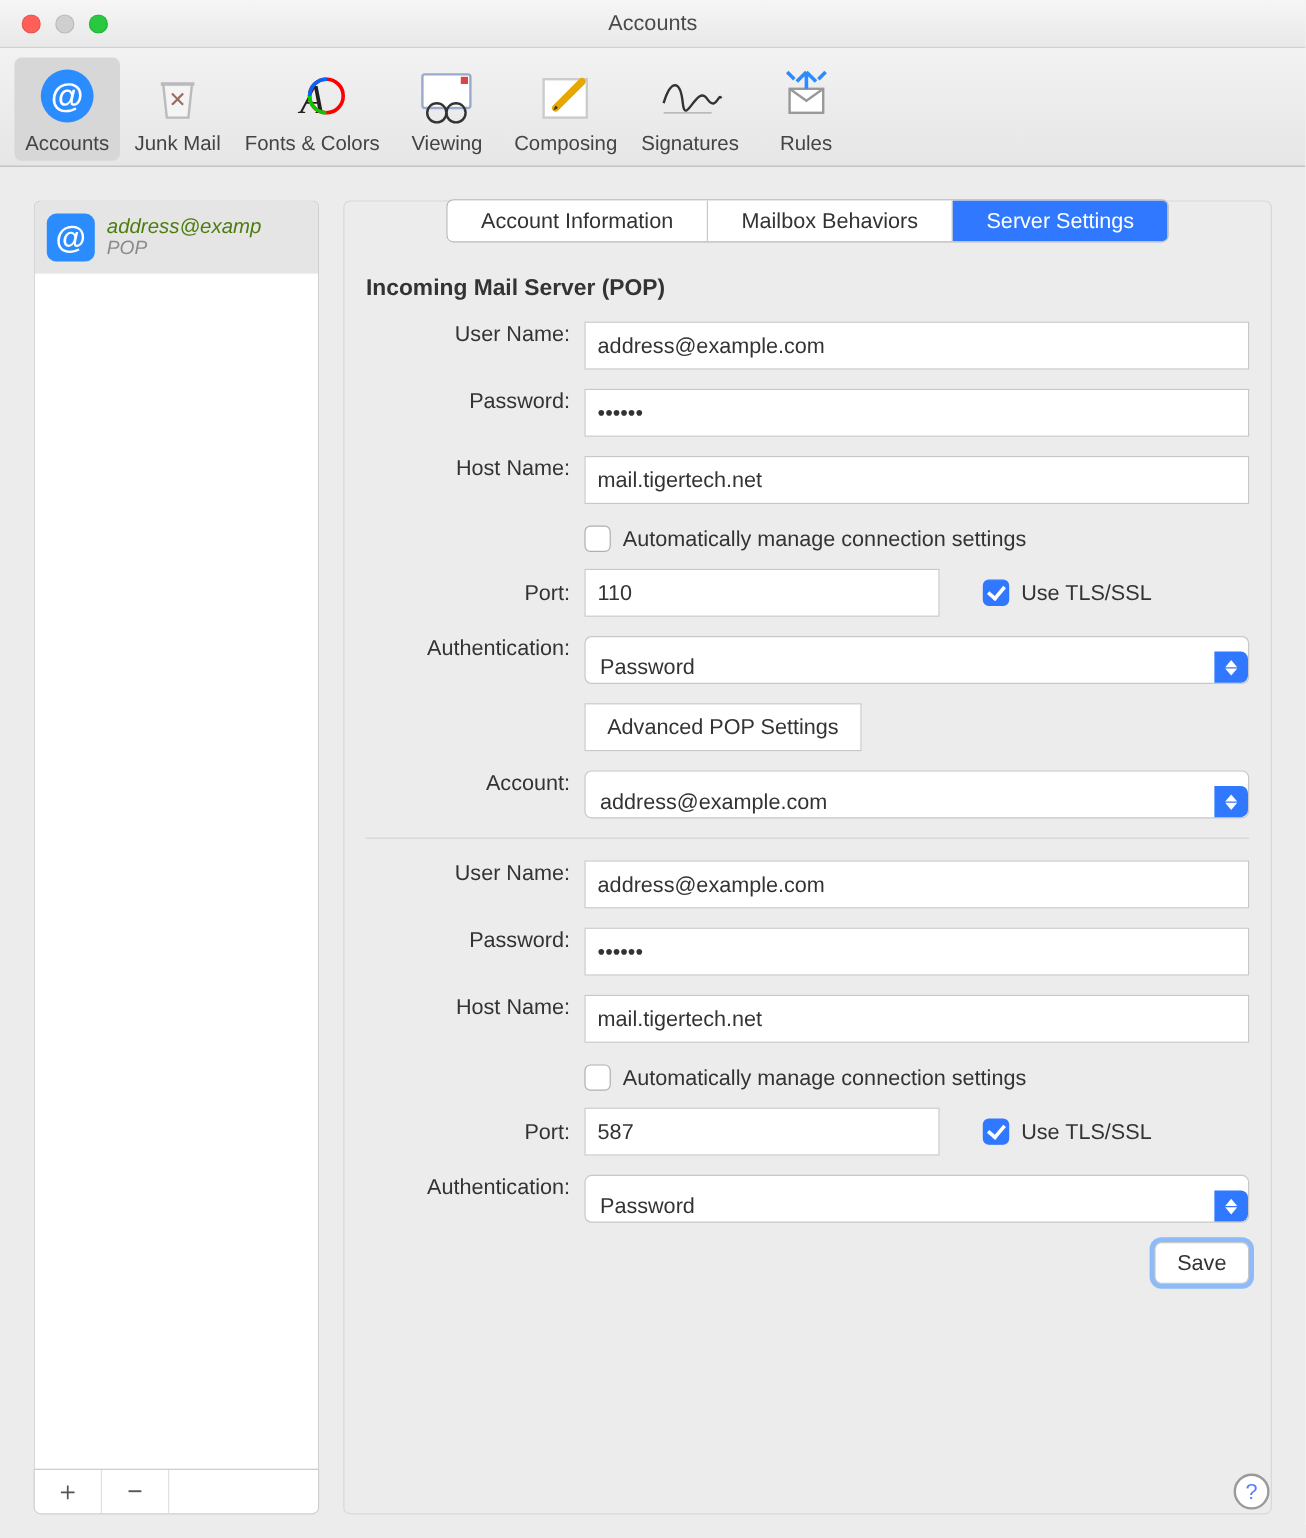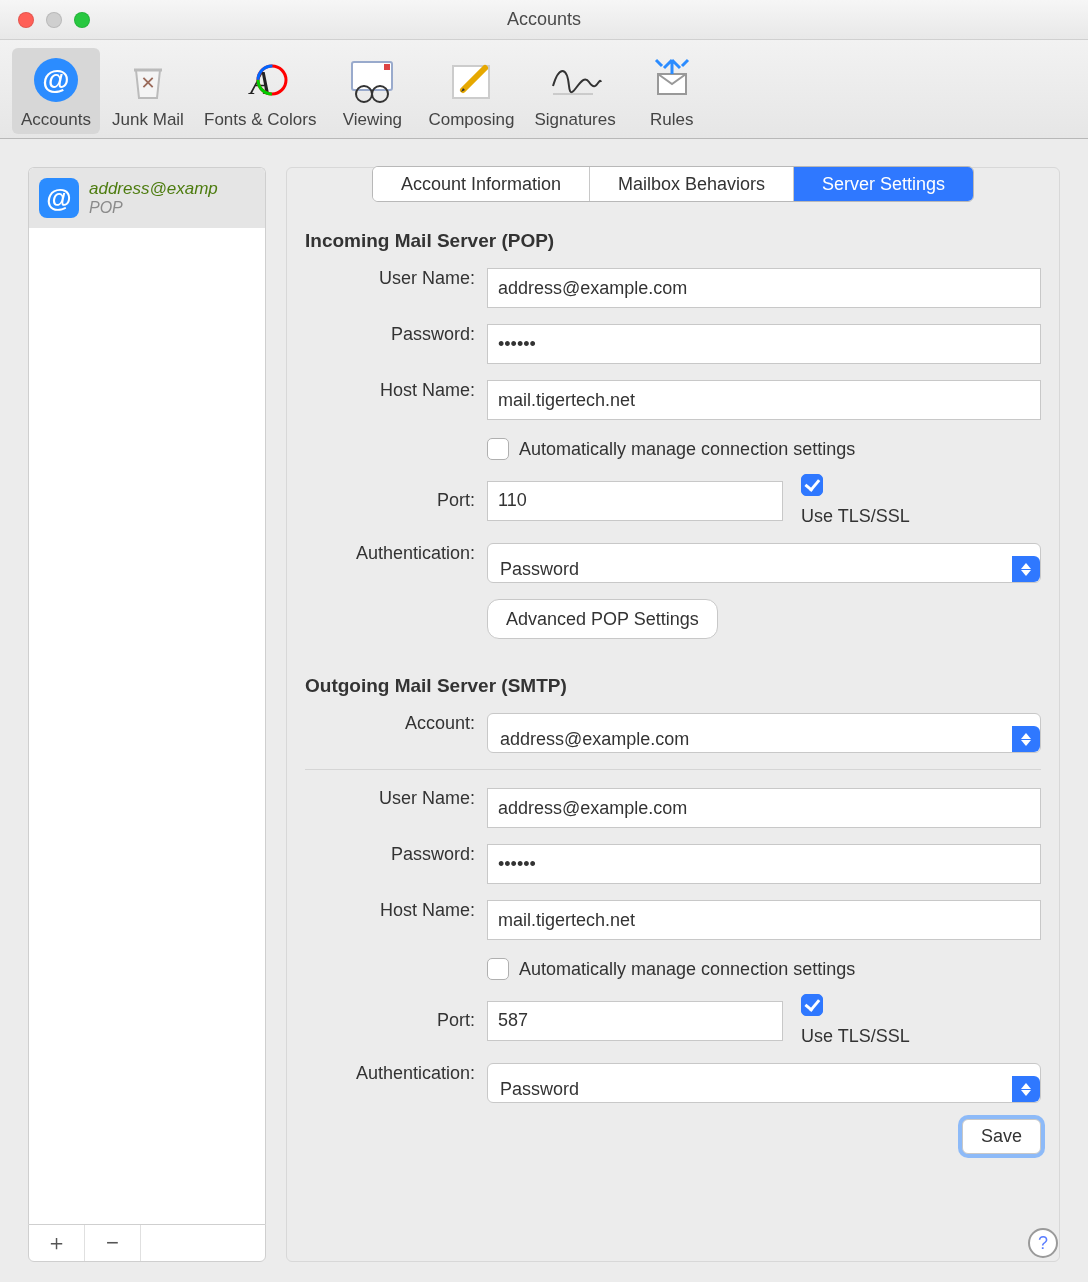--- a/index.html
+++ b/index.html
@@ -71,22 +71,22 @@
   }
   .arr-up, .arr-down { width:0; height:0; border-left:5px solid transparent; border-right:5px solid transparent; }
   .arr-up { border-bottom:6px solid #fff; }
   .arr-down { border-top:6px solid #fff; }
   .check-row { display:flex; align-items:center; gap:10px; margin: 10px 0 6px 182px; }
   .chk { width:22px; height:22px; border:1px solid #b0b0b0; border-radius:5px; background:#fff; display:flex; align-items:center; justify-content:center; flex-shrink:0; }
   .chk.checked { background:#2f78ff; border-color:#2f78ff; }
   .chk.checked::after { content:""; width:6px; height:11px; border:solid #fff; border-width:0 3px 3px 0; transform: rotate(40deg) translate(-1px,-1px); }
   .port-row { display:flex; align-items:center; margin:8px 0; }
   .port-row .txt { width: 296px; }
-  .inline-chk { display:flex; gap:10px; margin-left:18px;flex-direction:column; }
-  .btn { height:40px; padding: 0 18px; background:#fff; border:1px solid #c8c8c8; border-radius:12px; font-size:18px; color:#333; display:inline-flex; align-items:center; justify-content:center; }
+  .inline-chk { display:flex; align-items:center; gap:10px; margin-left:36px; }
+  .btn { height:40px; padding: 0 18px; background:#fff; border:1px solid #c8c8c8; border-radius:0; font-size:18px; color:#333; display:inline-flex; align-items:center; justify-content:center; }
   .divider { height:1px; background:#d5d5d5; margin: 8px 0 10px 0; }
   .save-row { display:flex; justify-content:flex-end; margin-top: 8px; }
   .save-btn { padding: 6px 18px; background:#fff; border:1px solid #c8c8c8; border-radius:6px; font-size:18px; color:#333; box-shadow: 0 0 0 4px rgba(90,160,255,.65); }
   .help { position:absolute; right:30px; bottom:24px; width:30px; height:30px; border-radius:50%; border:2px solid #9a9a9a; color:#5a7dff; font-size:18px; display:flex; align-items:center; justify-content:center; background:#fff; }
 </style>
 </head>
 <body>
 
 <div class="window">
 
@@ -238,21 +238,20 @@
                 <span class="arr-down"></span>
               </span>
           </div>
         </div>
       </div>
       <div class="form-row">
         <div class="form-label"></div>
         <div><button class="btn">Advanced POP Settings</button></div>
       </div>
 
-      <div class="section-title">Outgoing Mail Server (SMTP)</div>
       <div class="form-row">
         <div class="form-label">Account:</div>
         <div class="form-field">
           <div class="select">
             <span>address@example.com</span>
             <span class="select-arrows">
                 <span class="arr-up"></span>
                 <span class="arr-down"></span>
               </span>
           </div>

